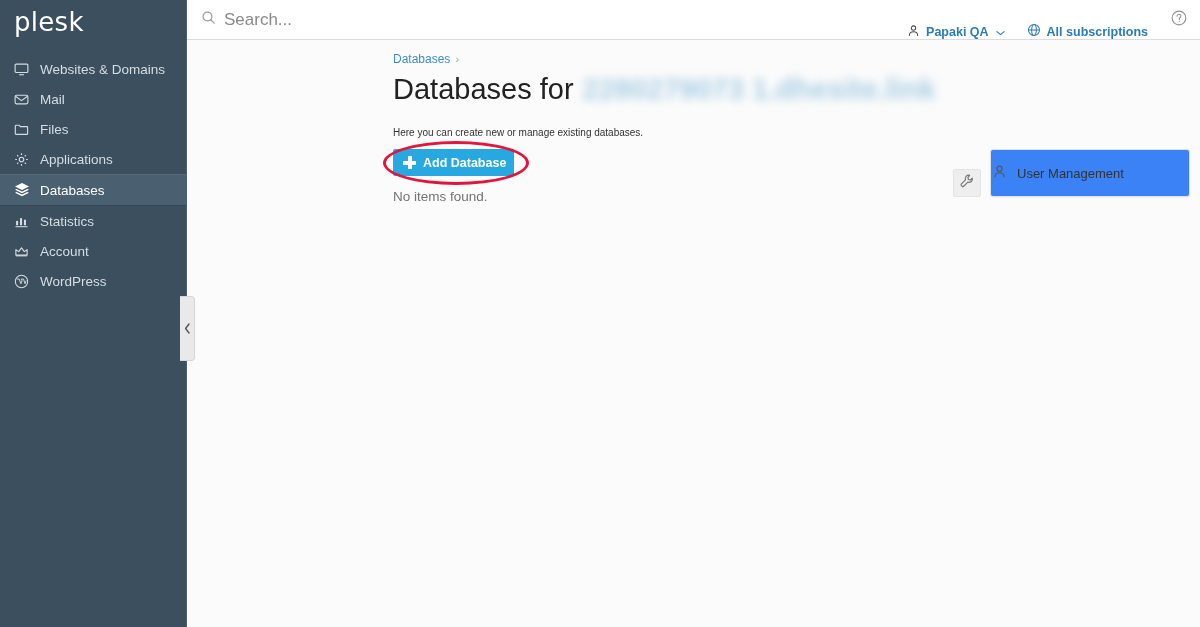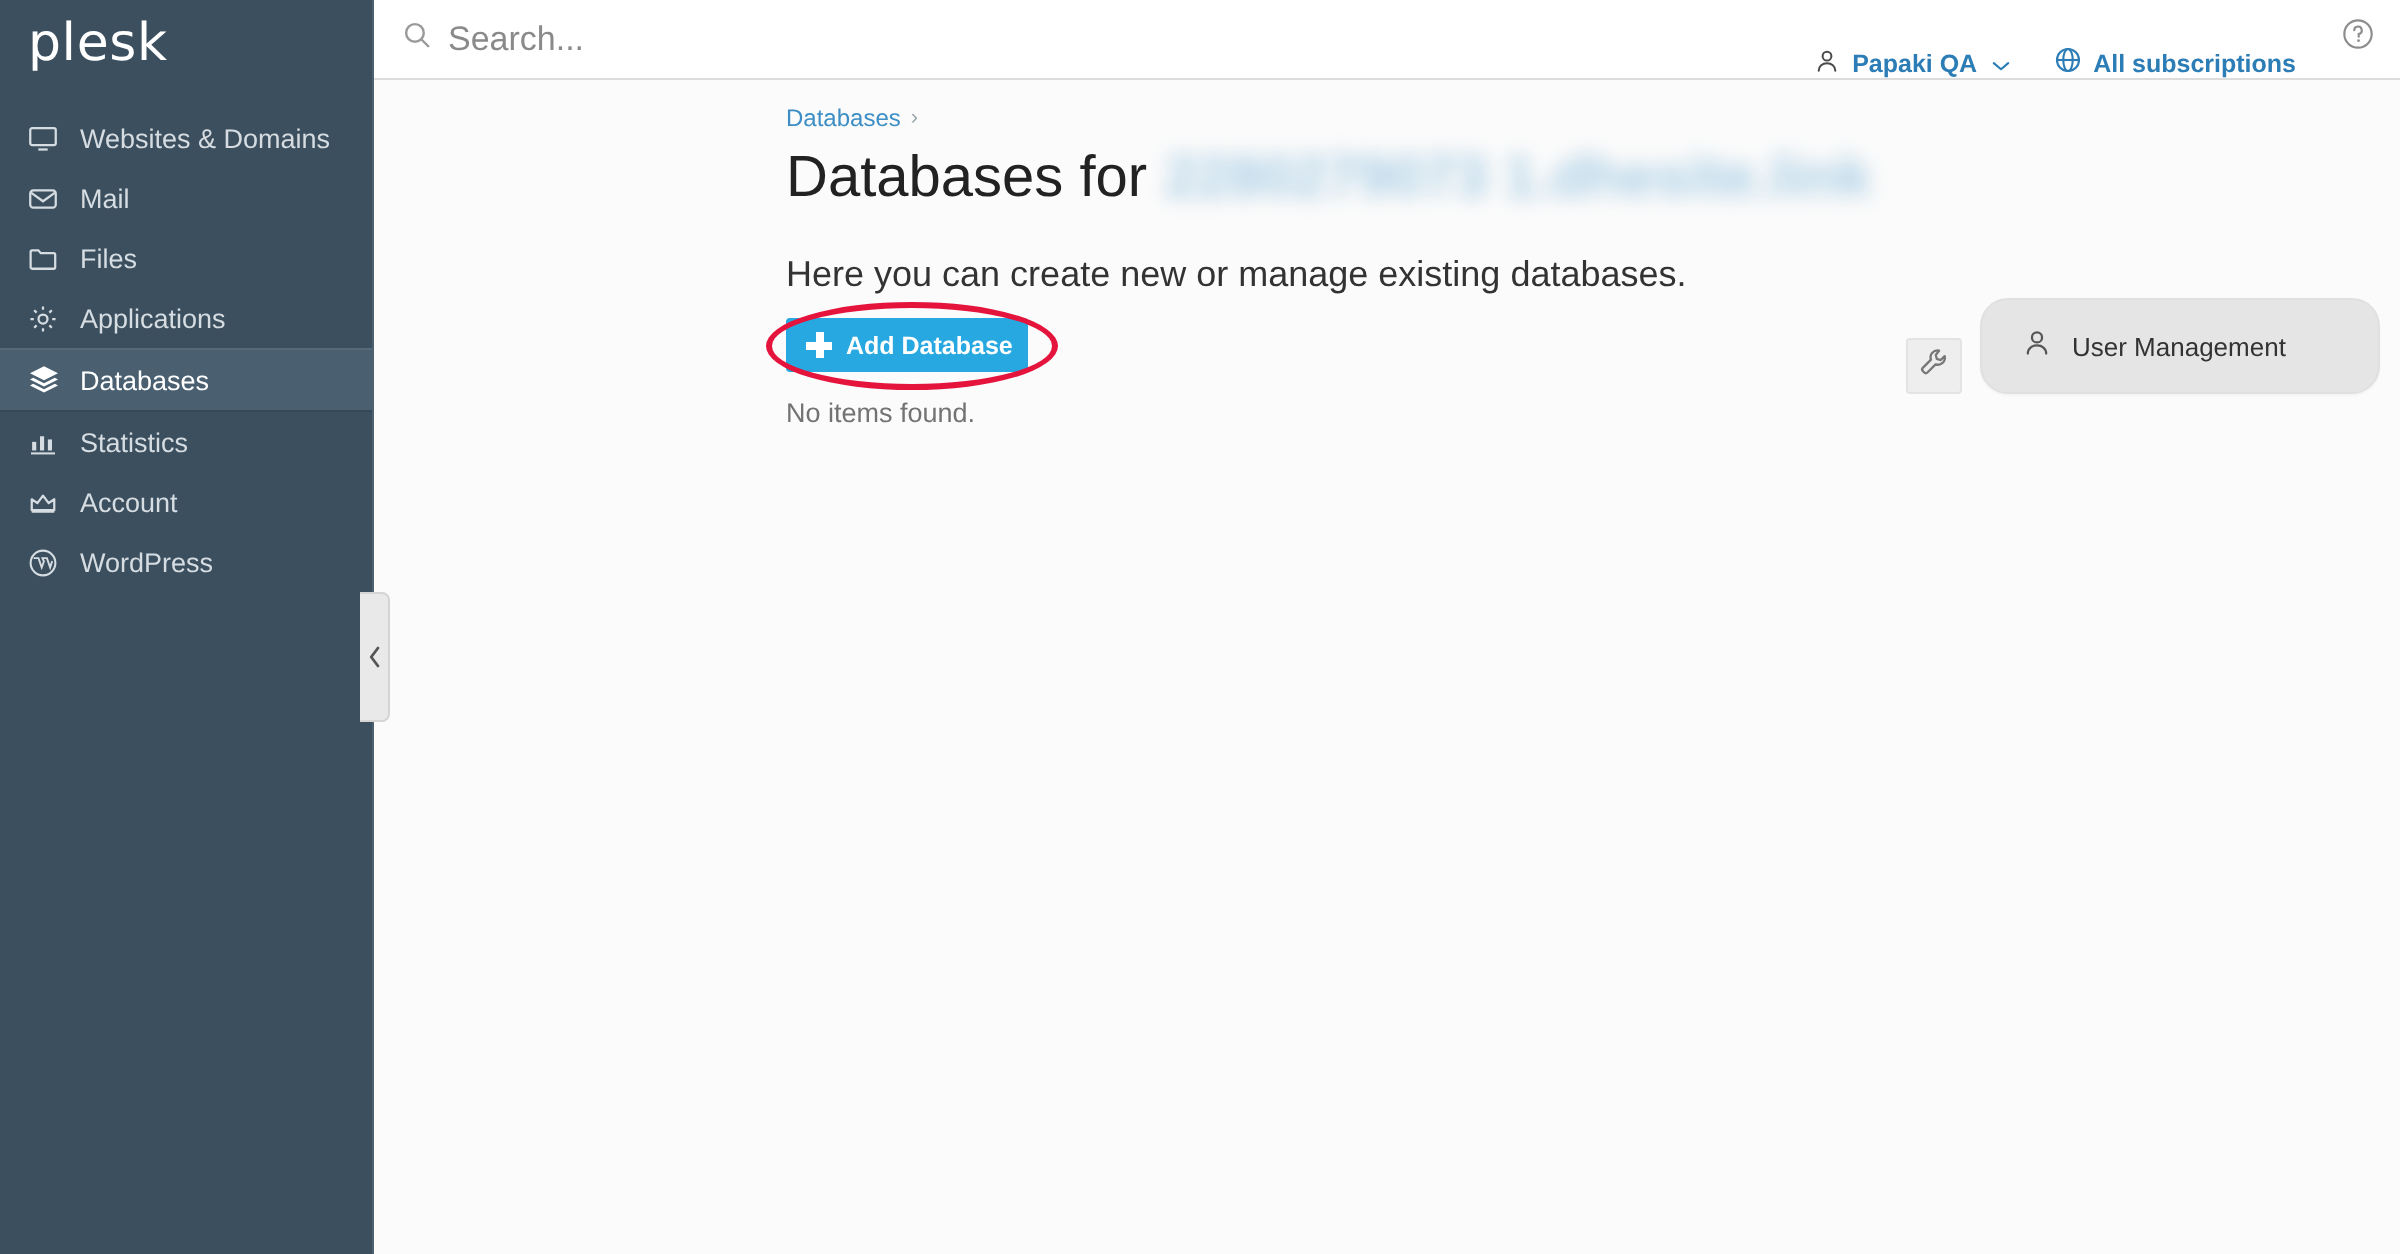--- a/index.html
+++ b/index.html
@@ -185,21 +185,21 @@
     align-items: baseline;
     gap: 9px;
   }
   .title-domain {
     color: #a8cde4;
     filter: blur(5px);
     font-weight: 700;
   }
 
   .page-desc {
-    font-size: 18px;
+    font-size: 10px;
     color: #333333;
     margin-bottom: 11px;
     margin-top: 21px;
   }
 
   .btn-wrap {
     position: relative;
     display: inline-block;
     margin-bottom: 13px;
   }
@@ -265,24 +265,24 @@
     border: 1px solid #e3e3e3;
     border-radius: 2px;
     display: flex;
     align-items: center;
     justify-content: center;
     cursor: pointer;
     margin-top: 20px;
   }
   .card {
     width: 200px;
-    background: #e5e5e5;
+    background: #3b82f6;
     border: 1px solid #e0e0e0;
-    border-radius: 14px;
-    padding: 14px 20px;
+    border-radius: 3px;
+    padding: 14px 1px;
     box-shadow: 0 1px 1px rgba(0,0,0,0.03);
   }
   .card-item {
     display: flex;
     align-items: center;
     gap: 10px;
     font-size: 13px;
     color: #333333;
     cursor: pointer;
   }

